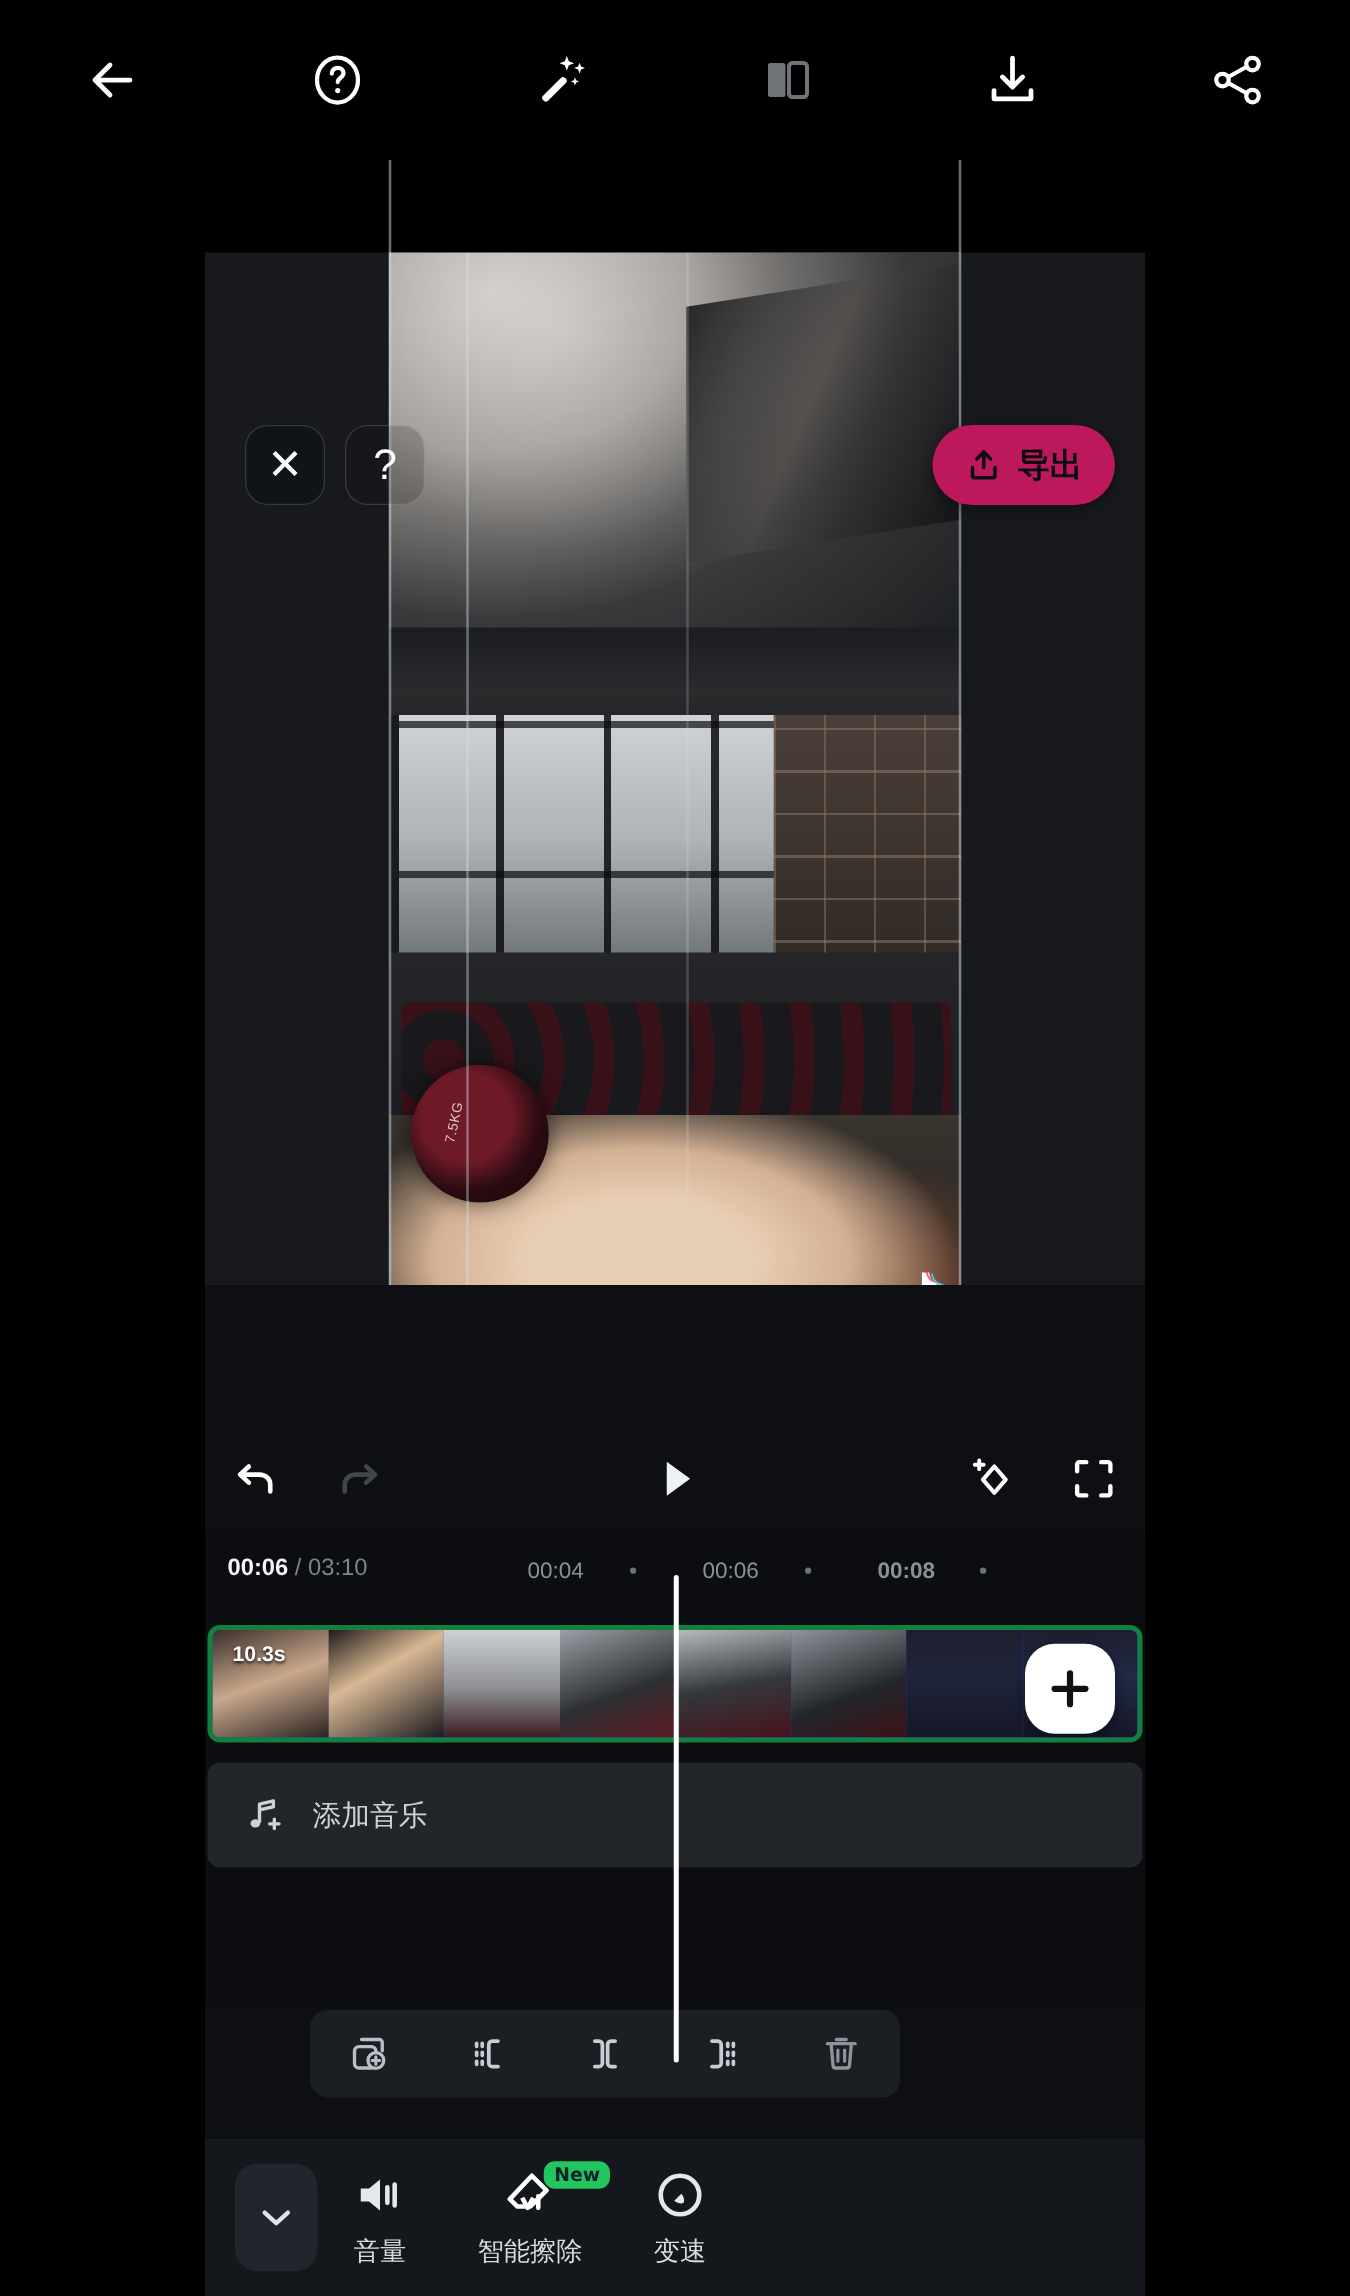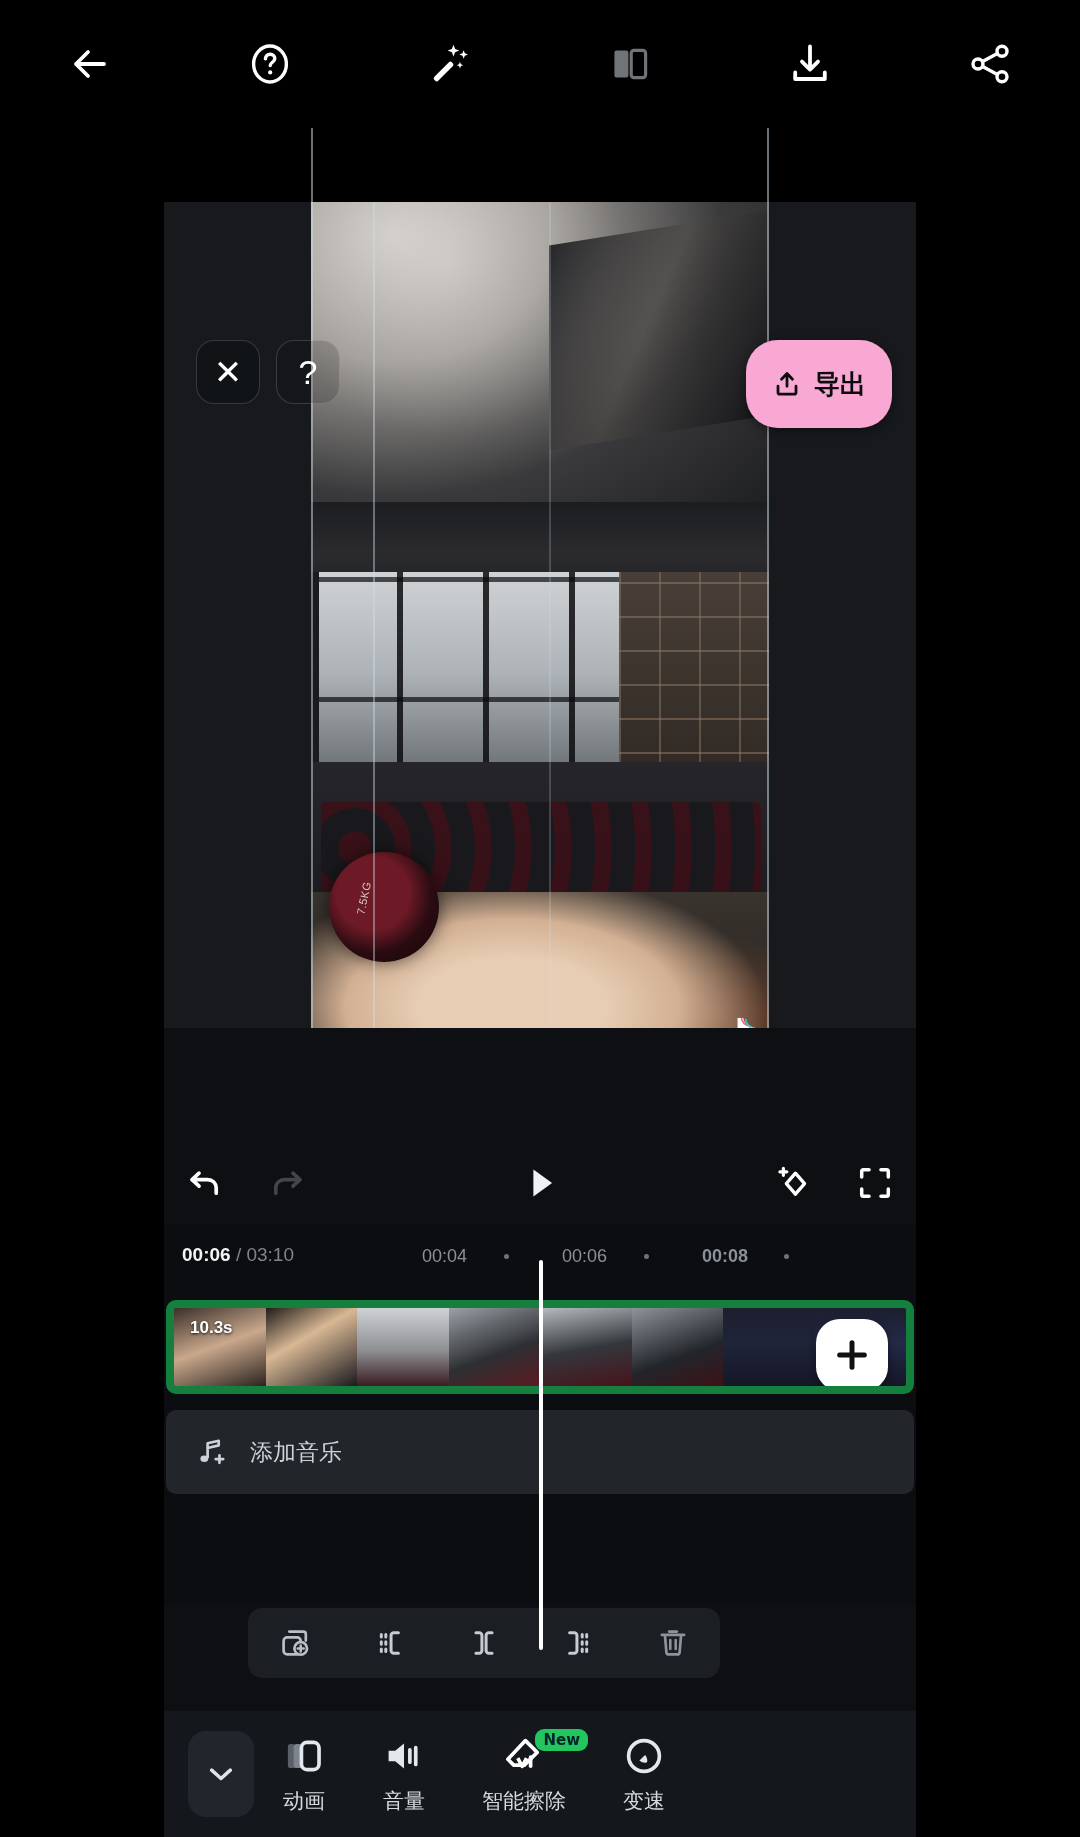--- a/index.html
+++ b/index.html
@@ -118,22 +118,22 @@
     border:1px solid rgba(255,255,255,.16);
     display:flex;align-items:center;justify-content:center;
     color:#fff;
   }
   .ovbtn.x{left:32px;top:212px;background:rgba(14,16,19,.6);}
   .ovbtn.q{left:112px;top:212px;background:rgba(14,16,19,.18);}
   .ovbtn .glyph{font-size:34px;line-height:1;font-weight:400;}
 
   
   .export{
-    position:absolute;right:24px;top:212px;height:64px;padding:12px 26px;
-    background:#f9a8d4;border-radius:32px;
+    position:absolute;right:24px;top:212px;height:64px;padding:0 26px;
+    background:#be185d;border-radius:32px;
     display:flex;align-items:center;gap:12px;
     color:#0b0c0e;font-size:26px;font-weight:700;
     box-shadow:0 3px 10px rgba(0,0,0,.4);
   }
 
   
   .player{
     position:absolute;left:0;top:1014px;width:752px;height:82px;
     display:flex;align-items:center;
   }
@@ -156,21 +156,21 @@
   .tick-dot{
     position:absolute;top:30px;width:5px;height:5px;border-radius:50%;background:#6c727a;
   }
 
   
   .cliprow{
     position:absolute;left:0;top:76px;width:752px;height:94px;
   }
   .clip-sel{
     position:absolute;left:2px;top:0;width:748px;height:94px;
-    border:8px solid #15803d;border-radius:10px;box-sizing:border-box;overflow:hidden;
+    border:4px solid #15803d;border-radius:10px;box-sizing:border-box;overflow:hidden;
     background:#1d4ed8;
   }
   .frames{position:absolute;left:0;top:0;width:100%;height:100%;display:flex;}
   .frm{flex:1 1 0;height:100%;}
   .clip-dur{
     position:absolute;left:16px;top:10px;
     color:#fff;font-size:17px;font-weight:700;
     text-shadow:0 1px 3px rgba(0,0,0,.9);
   }
   .addclip{
@@ -449,28 +449,20 @@
 
   <div class="bottom">
     <div class="bnav">
 
       <div class="collapse">
         <svg width="36" height="36" viewBox="0 0 24 24">
           <path d="M5.8 9.4l6.2 5.6 6.2-5.6" fill="none" stroke="#dfe4ea" stroke-width="2.3" stroke-linecap="round" stroke-linejoin="round"></path>
         </svg>
       </div>
 
-      <div class="bitem">
-        <svg width="44" height="44" viewBox="0 0 24 24">
-          <rect x="3.2" y="5.4" width="4" height="13.2" rx="1.6" fill="#5a6068"></rect>
-          <rect x="6.4" y="5.4" width="4.4" height="13.2" rx="1.6" fill="#7d848c"></rect>
-          <rect x="10.6" y="4.6" width="9.6" height="14.8" rx="3" fill="none" stroke="#e4e8ed" stroke-width="2"></rect>
-        </svg>
-        <span class="blabel">动画</span>
-      </div>
 
       <div class="bitem">
         <svg width="44" height="44" viewBox="0 0 24 24">
           <path d="M3.6 9.2h3.6L12 5.2v13.6L7.2 14.8H3.6z" fill="#e4e8ed"></path>
           <path d="M15.2 8.6v6.8M18.4 7.4v9.2" stroke="#e4e8ed" stroke-width="2" stroke-linecap="round"></path>
         </svg>
         <span class="blabel">音量</span>
       </div>
 
 

